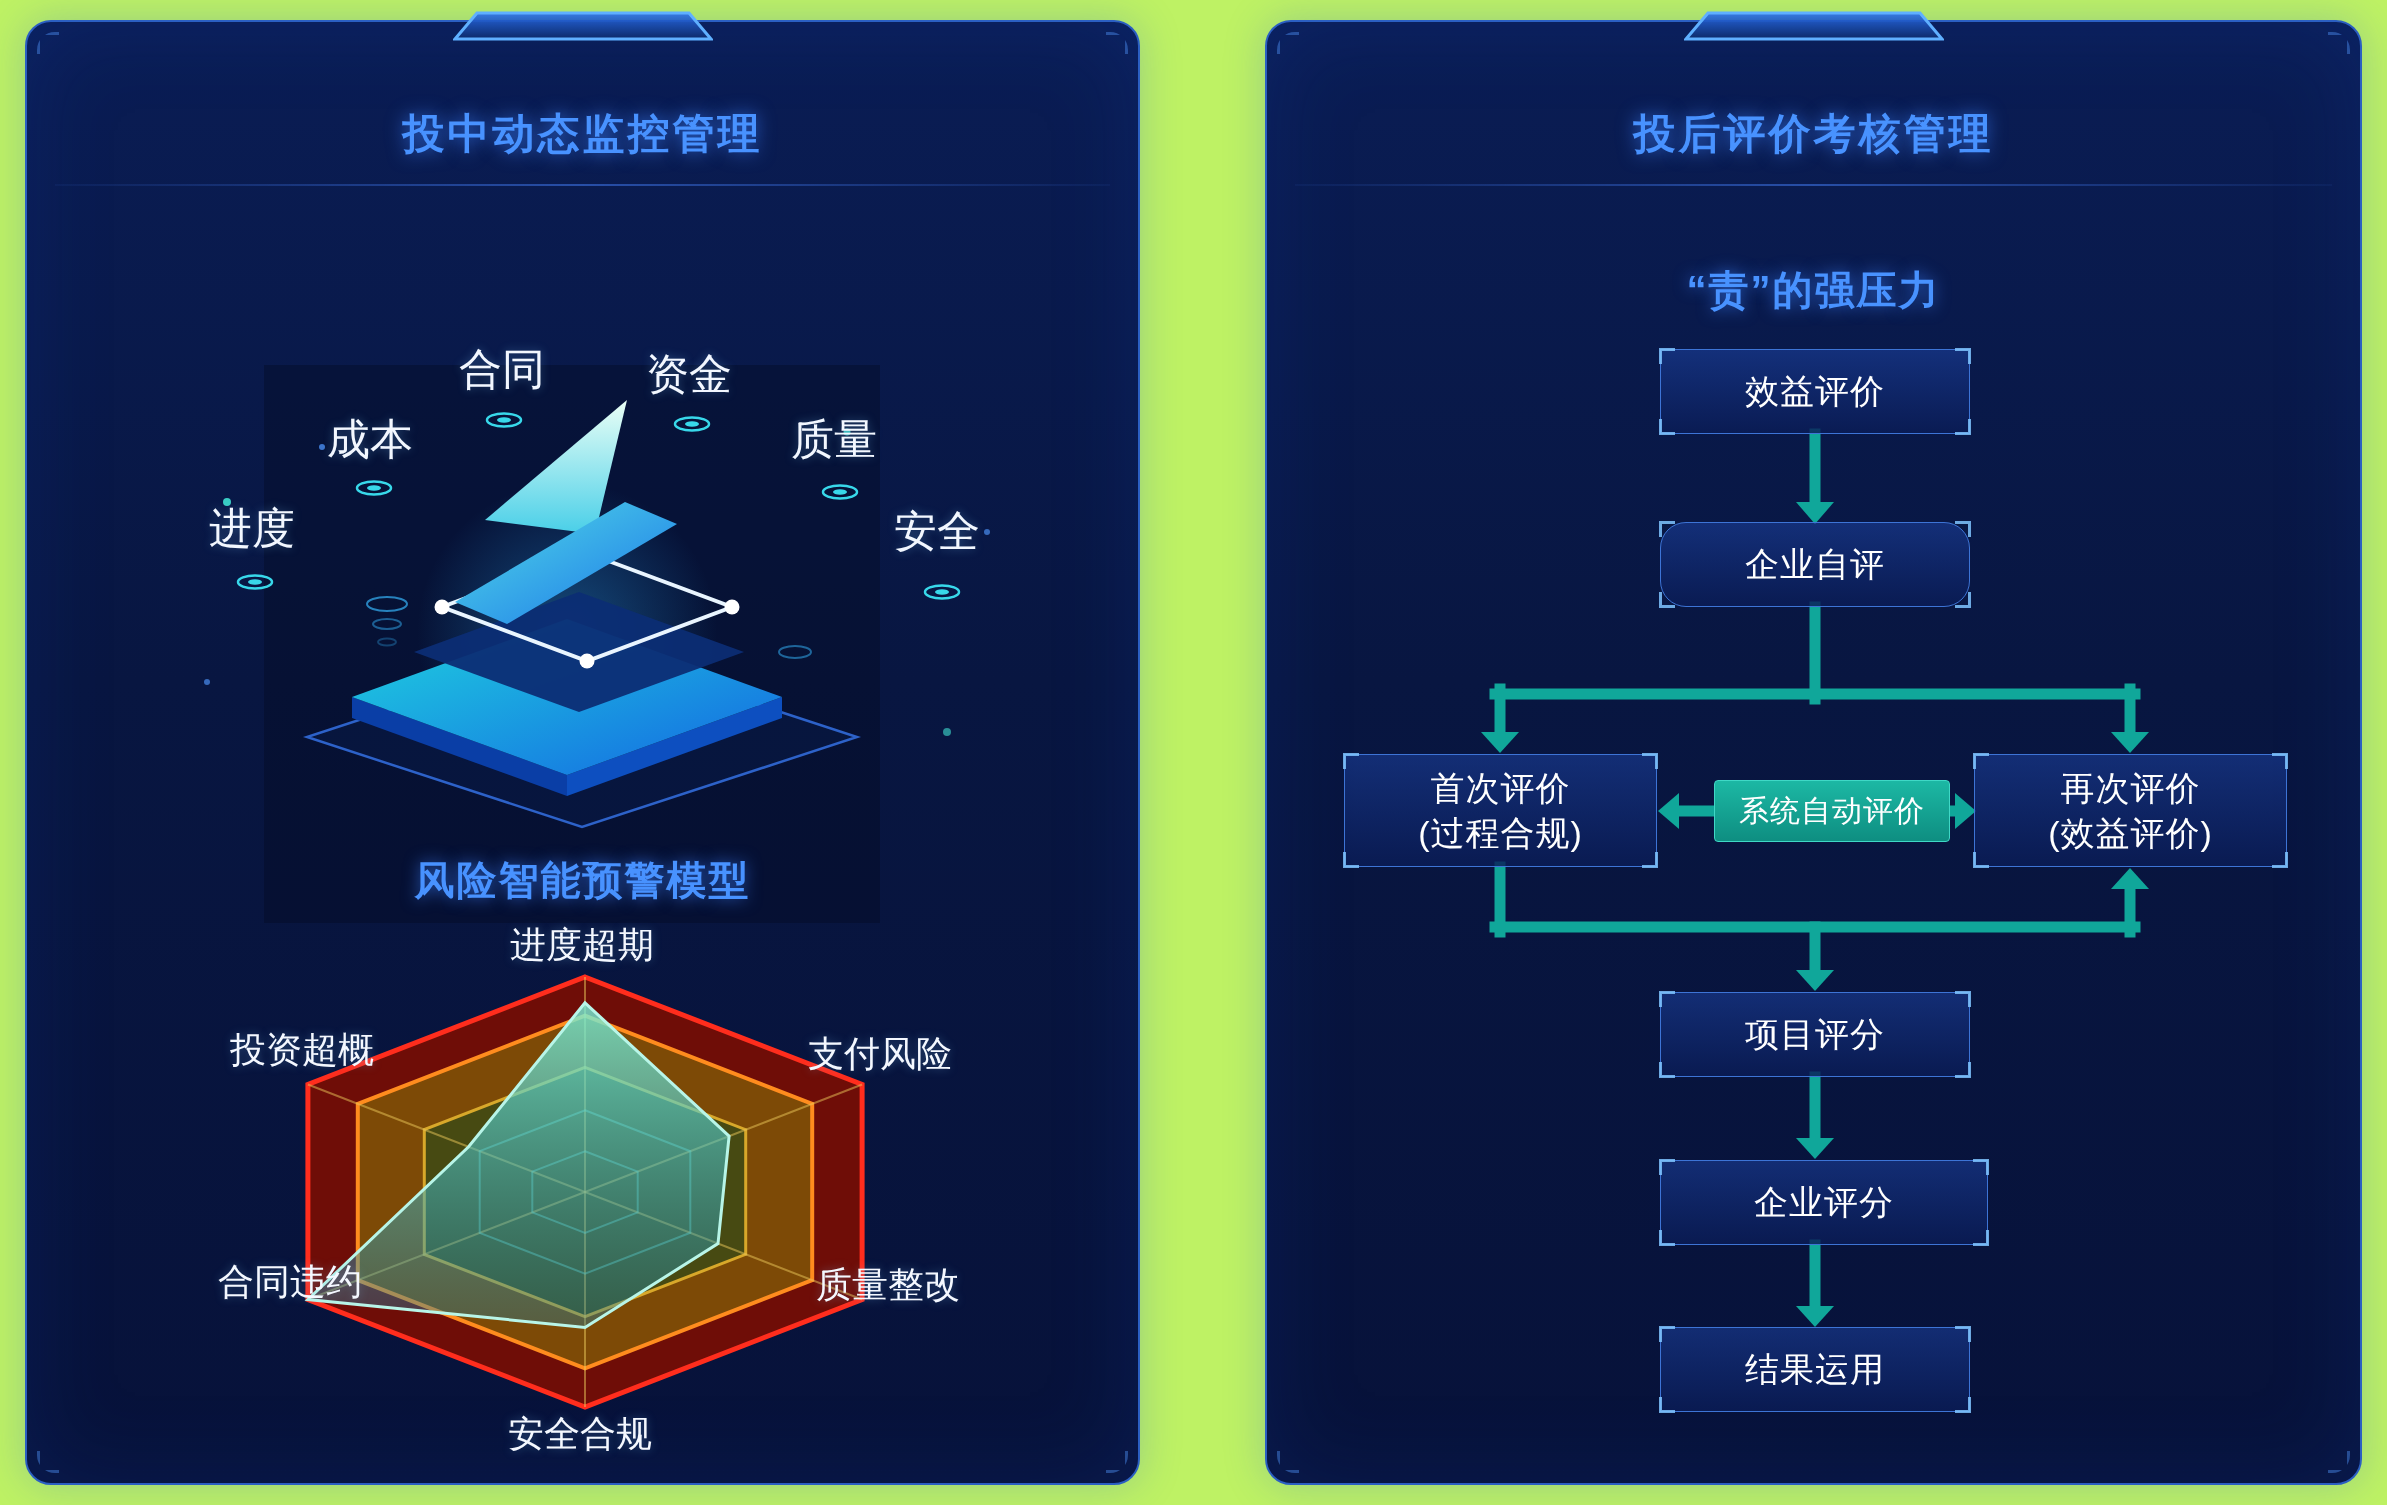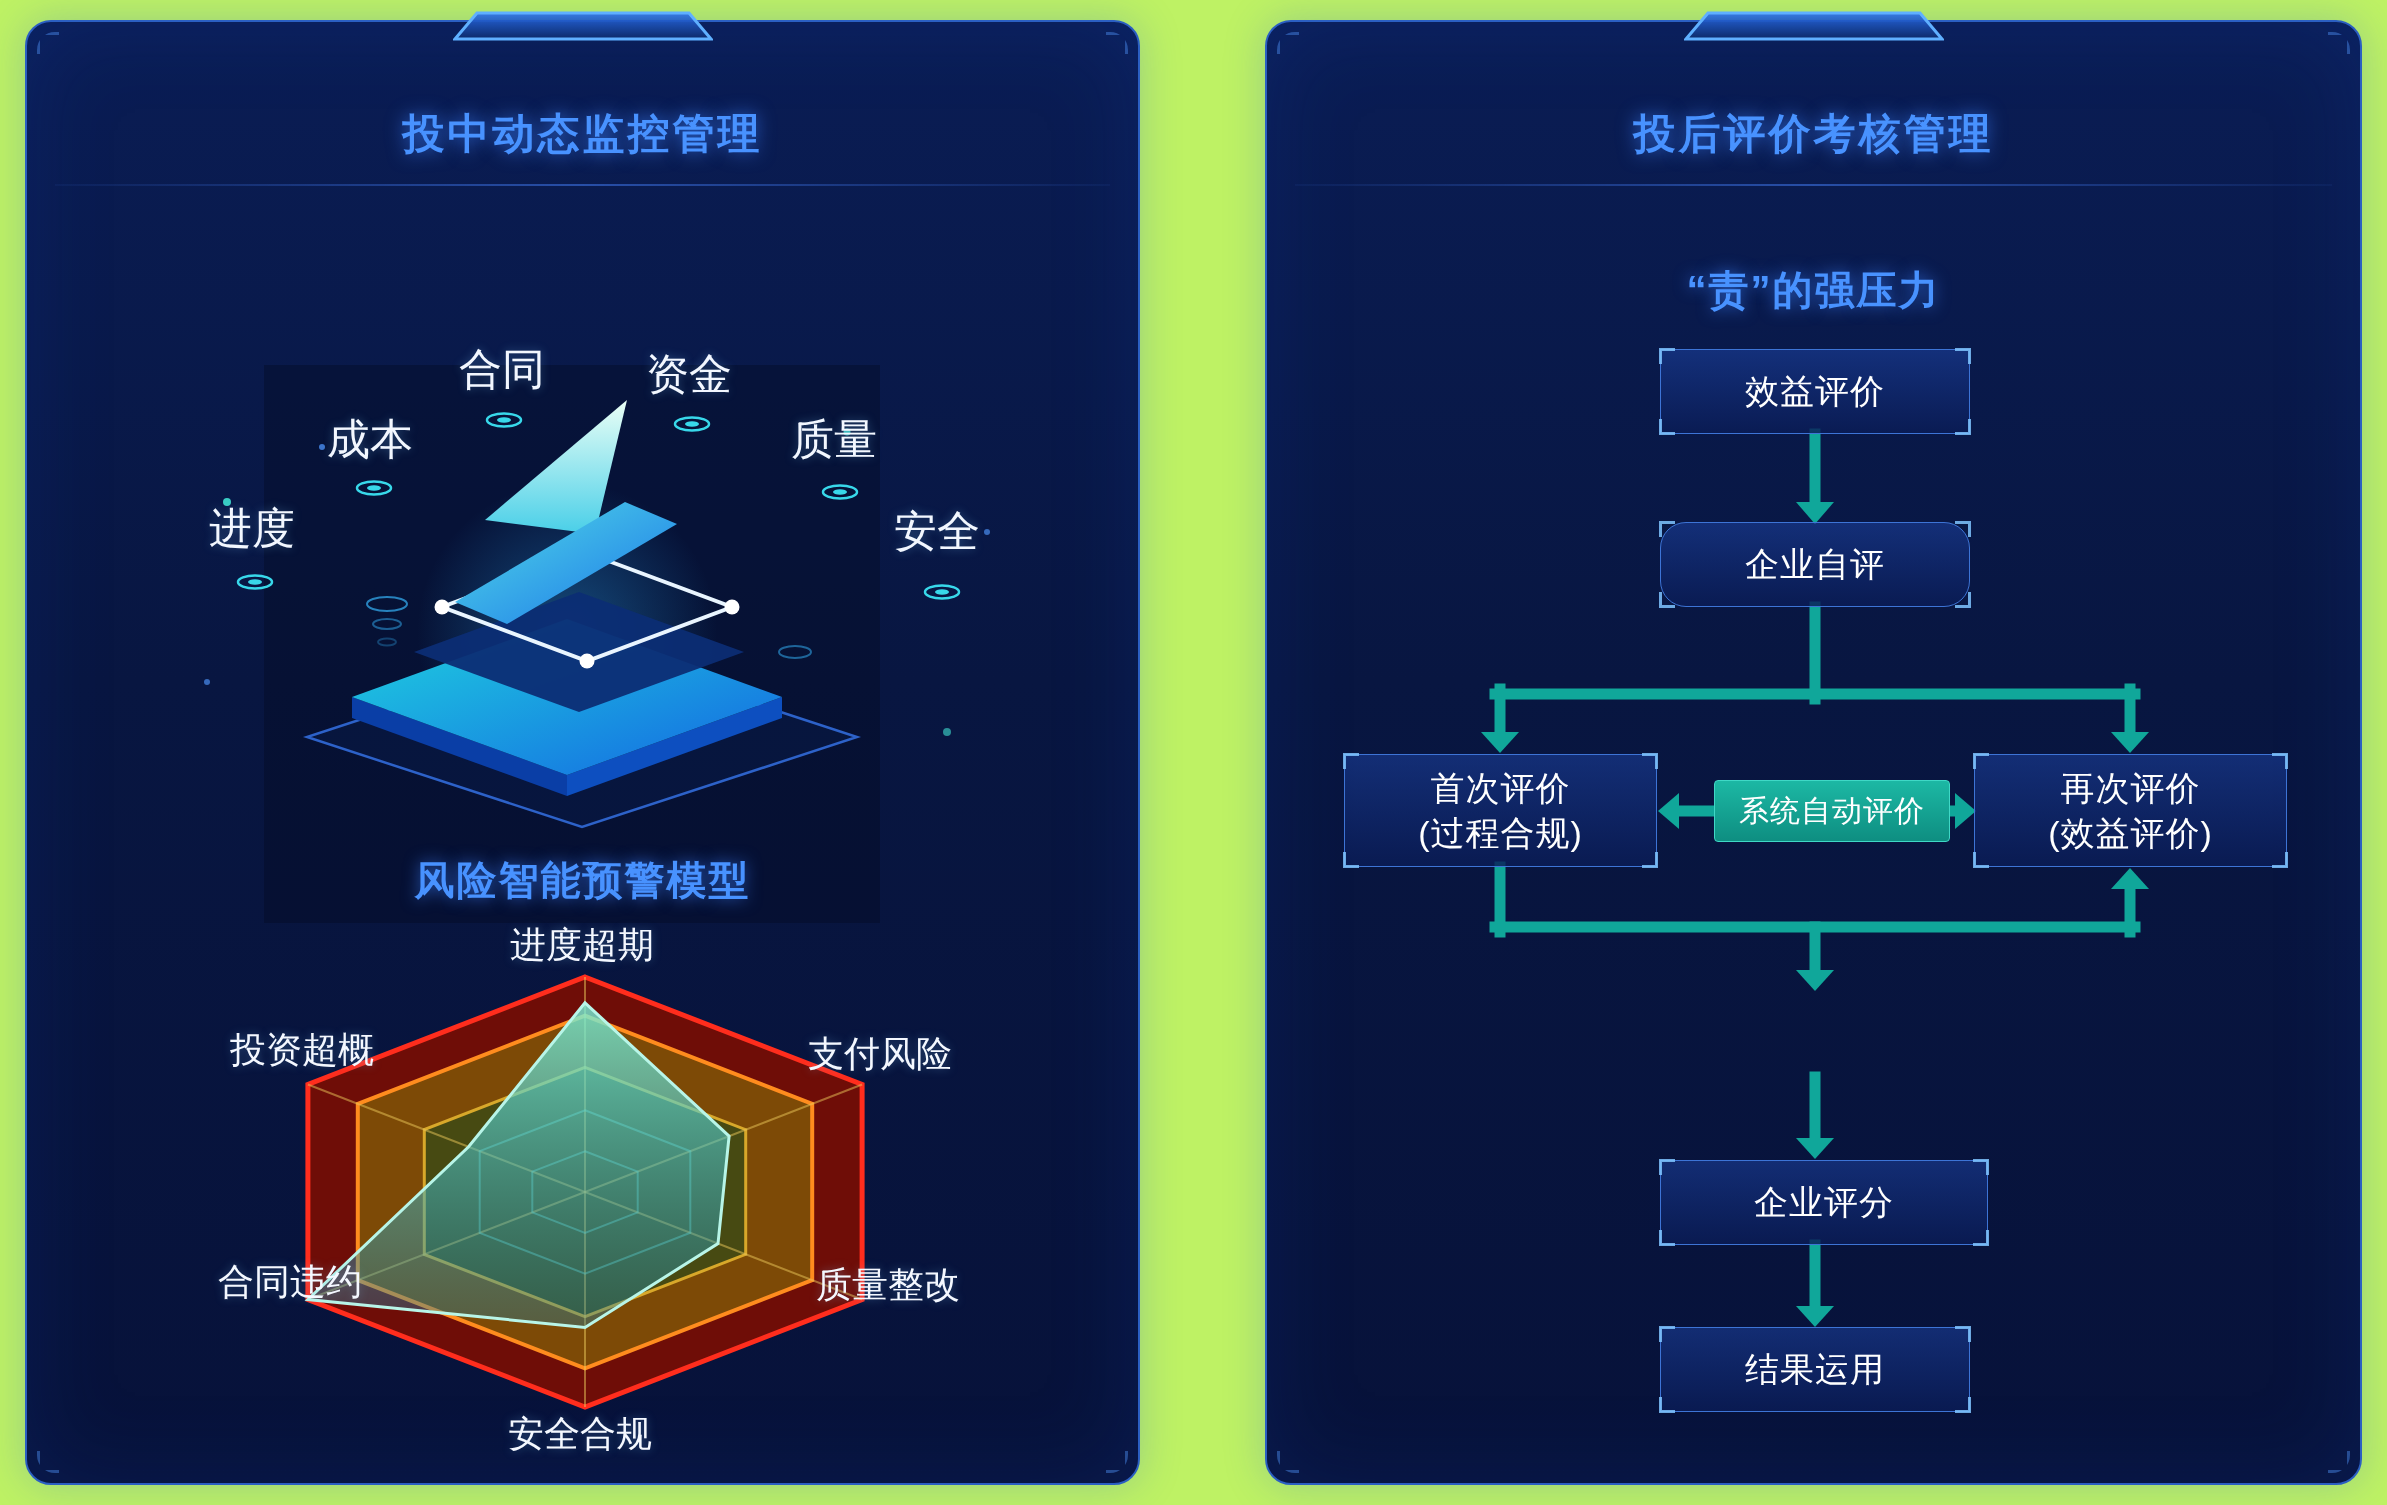--- a/index.html
+++ b/index.html
@@ -264,20 +264,23 @@
 
     <div class="auto-box" style="left:447px;top:758px;width:236px;height:62px;">
       <span>系统自动评价</span>
     </div>
 
     <div class="flow-box" style="left:707px;top:732px;width:313px;height:113px;">
       <span>再次评价</span>
       <span>(效益评价)</span>
     </div>
 
+    <div class="flow-box" style="left:393px;top:970px;width:310px;height:85px;">
+      <span>项目评分</span>
+    </div>
 
     <div class="flow-box" style="left:393px;top:1138px;width:328px;height:85px;">
       <span>企业评分</span>
     </div>
 
     <div class="flow-box" style="left:393px;top:1305px;width:310px;height:85px;">
       <span>结果运用</span>
     </div>
   </section>
 </div>

